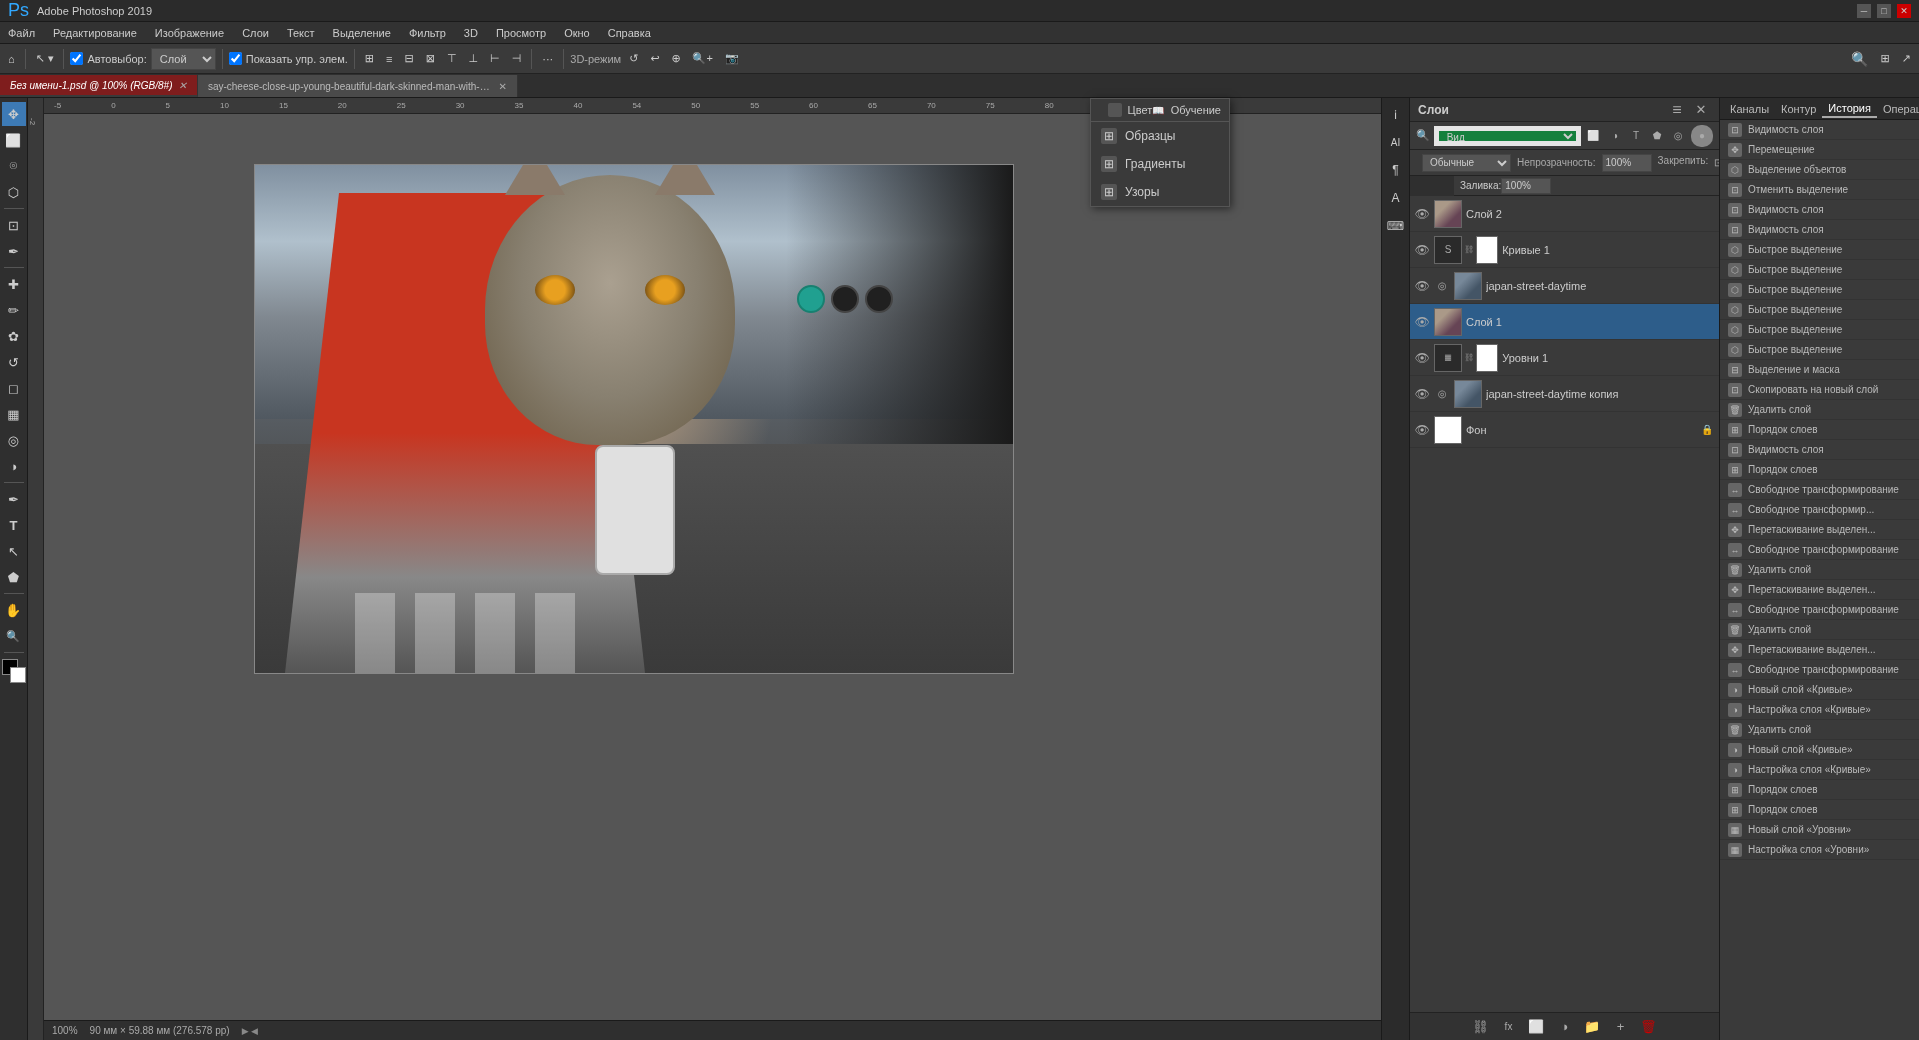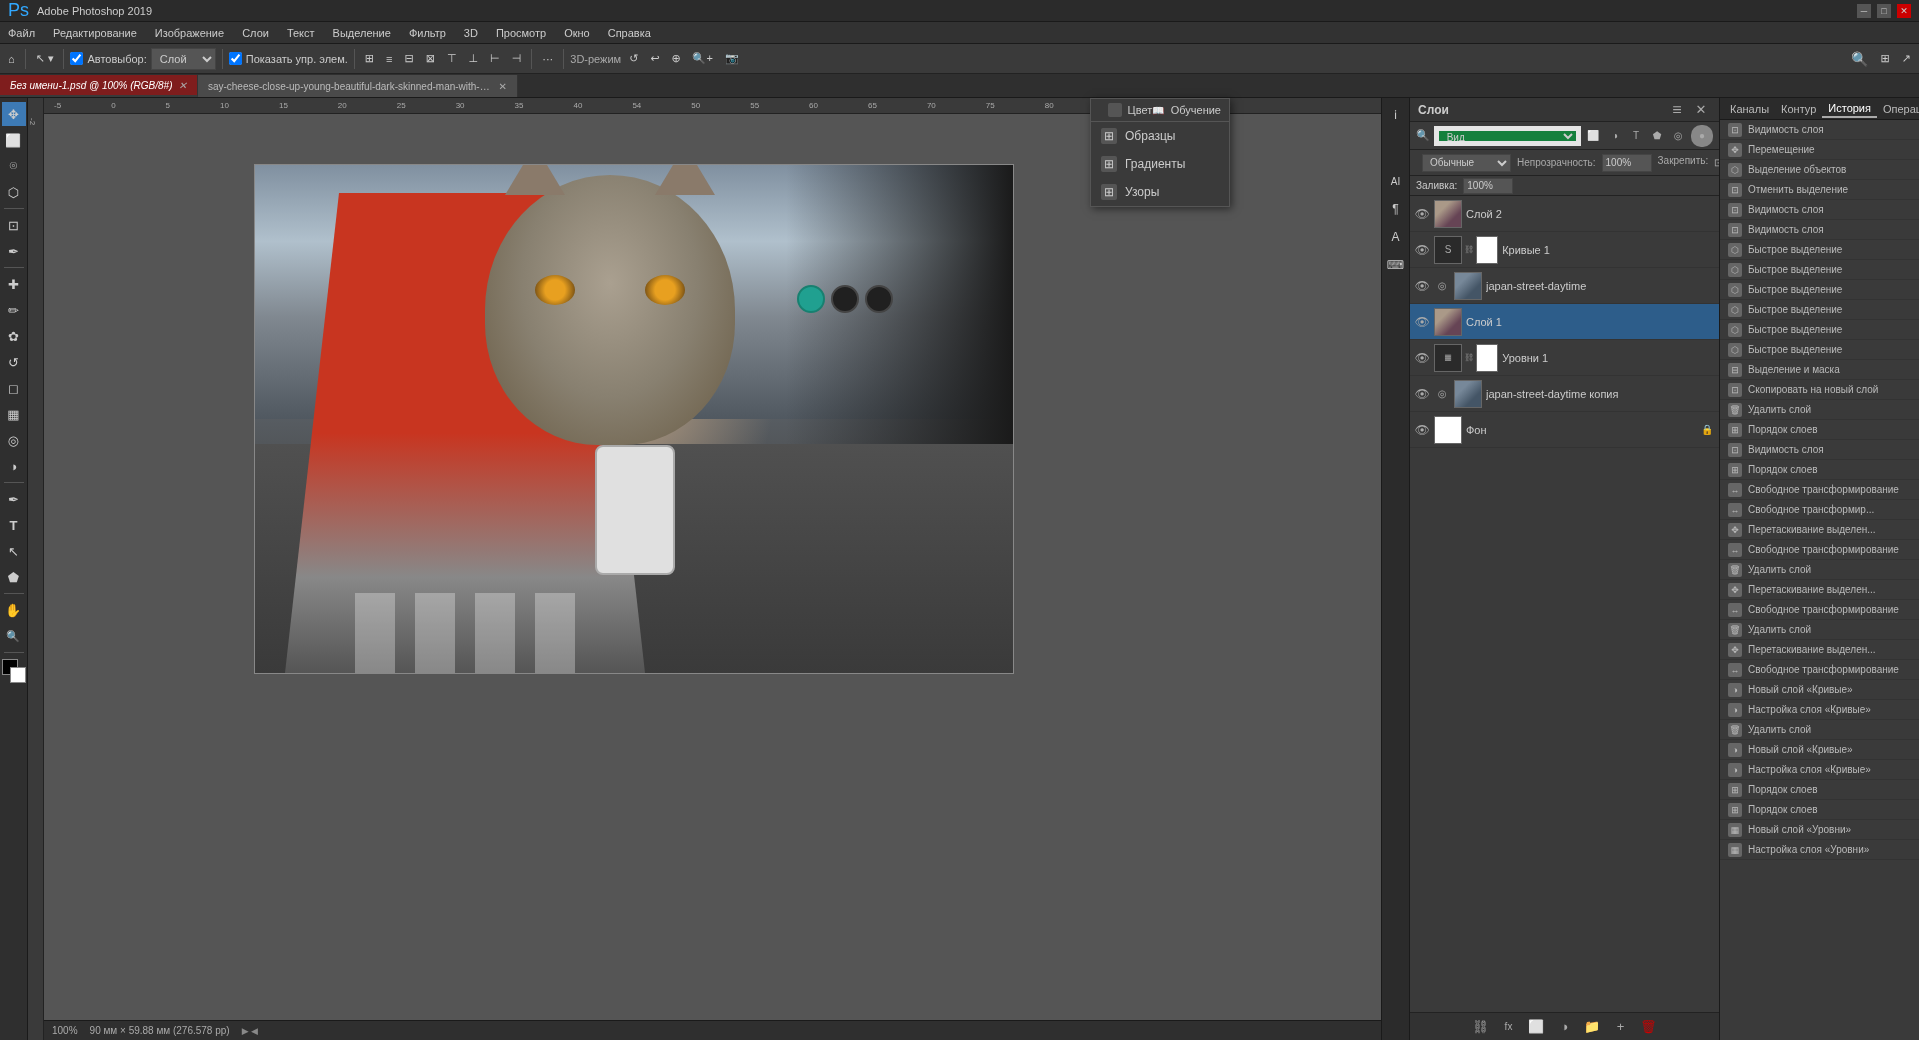--- a/index.html
+++ b/index.html
@@ -703,21 +703,21 @@
 
     <div id="status-bar">
       <span>100%</span>
       <span>90 мм × 59.88 мм (276.578 рр)</span>
       <span style="font-size:9px;color:#888;">▶ ◀</span>
     </div>
   </div>
 
   <div style="width:28px;background:#2b2b2b;border-left:1px solid #1a1a1a;display:flex;flex-direction:column;align-items:center;padding:4px 0;gap:4px;">
     <button class="tool-btn" title="Info" style="font-size:12px;">ℹ</button>
-    <button class="tool-btn" title="AI" style="font-weight:normal;font-size:10px;margin-top:39px;">AI</button>
+    <button class="tool-btn" title="AI" style="font-weight:normal;font-size:10px;">AI</button>
     <button class="tool-btn" title="Paragraph" style="font-size:12px;">¶</button>
     <button class="tool-btn" title="Text" style="font-size:12px;">A</button>
     <button class="tool-btn" title="Keyboard" style="font-size:12px;">⌨</button>
   </div>
 
   <div id="right-panel">
 
     <div id="dropdown-popup">
       <div style="display:flex;align-items:center;justify-content:flex-end;padding:4px 8px;border-bottom:1px solid #555;">
         <div style="display:flex;align-items:center;gap:6px;">
@@ -778,21 +778,21 @@
       <span class="control-label">Непрозрачность:</span>
       <input type="text" class="control-value" value="100%" style="">
       <div class="lock-icons">
         <span class="control-label">Закрепить:</span>
         <button class="lock-icon-btn" title="Пиксели">⊡</button>
         <button class="lock-icon-btn" title="Позиция">✒</button>
         <button class="lock-icon-btn" title="Монтажная область">+</button>
         <button class="lock-icon-btn" title="Всё">🔒</button>
       </div>
     </div>
-    <div style="height:20px;background:#3a3a3a;display:flex;align-items:center;padding:0 6px;gap:6px;font-size:10px;border-bottom:1px solid #222;">
+    <div style="height:20px;background:#3a3a3a;display:flex;align-items:center;padding:0 6px;font-size:10px;border-bottom:1px solid #222;margin-left:44px;">
       <span>Заливка:</span>
       <input type="text" class="control-value" value="100%" style="width: 50px; height: 16px;">
     </div>
 
     <div id="layers-list">
 
       <div class="layer-item">
         <div class="layer-eye">👁</div>
         <div class="layer-thumb-group">
           <div class="layer-thumb photo2"></div>

